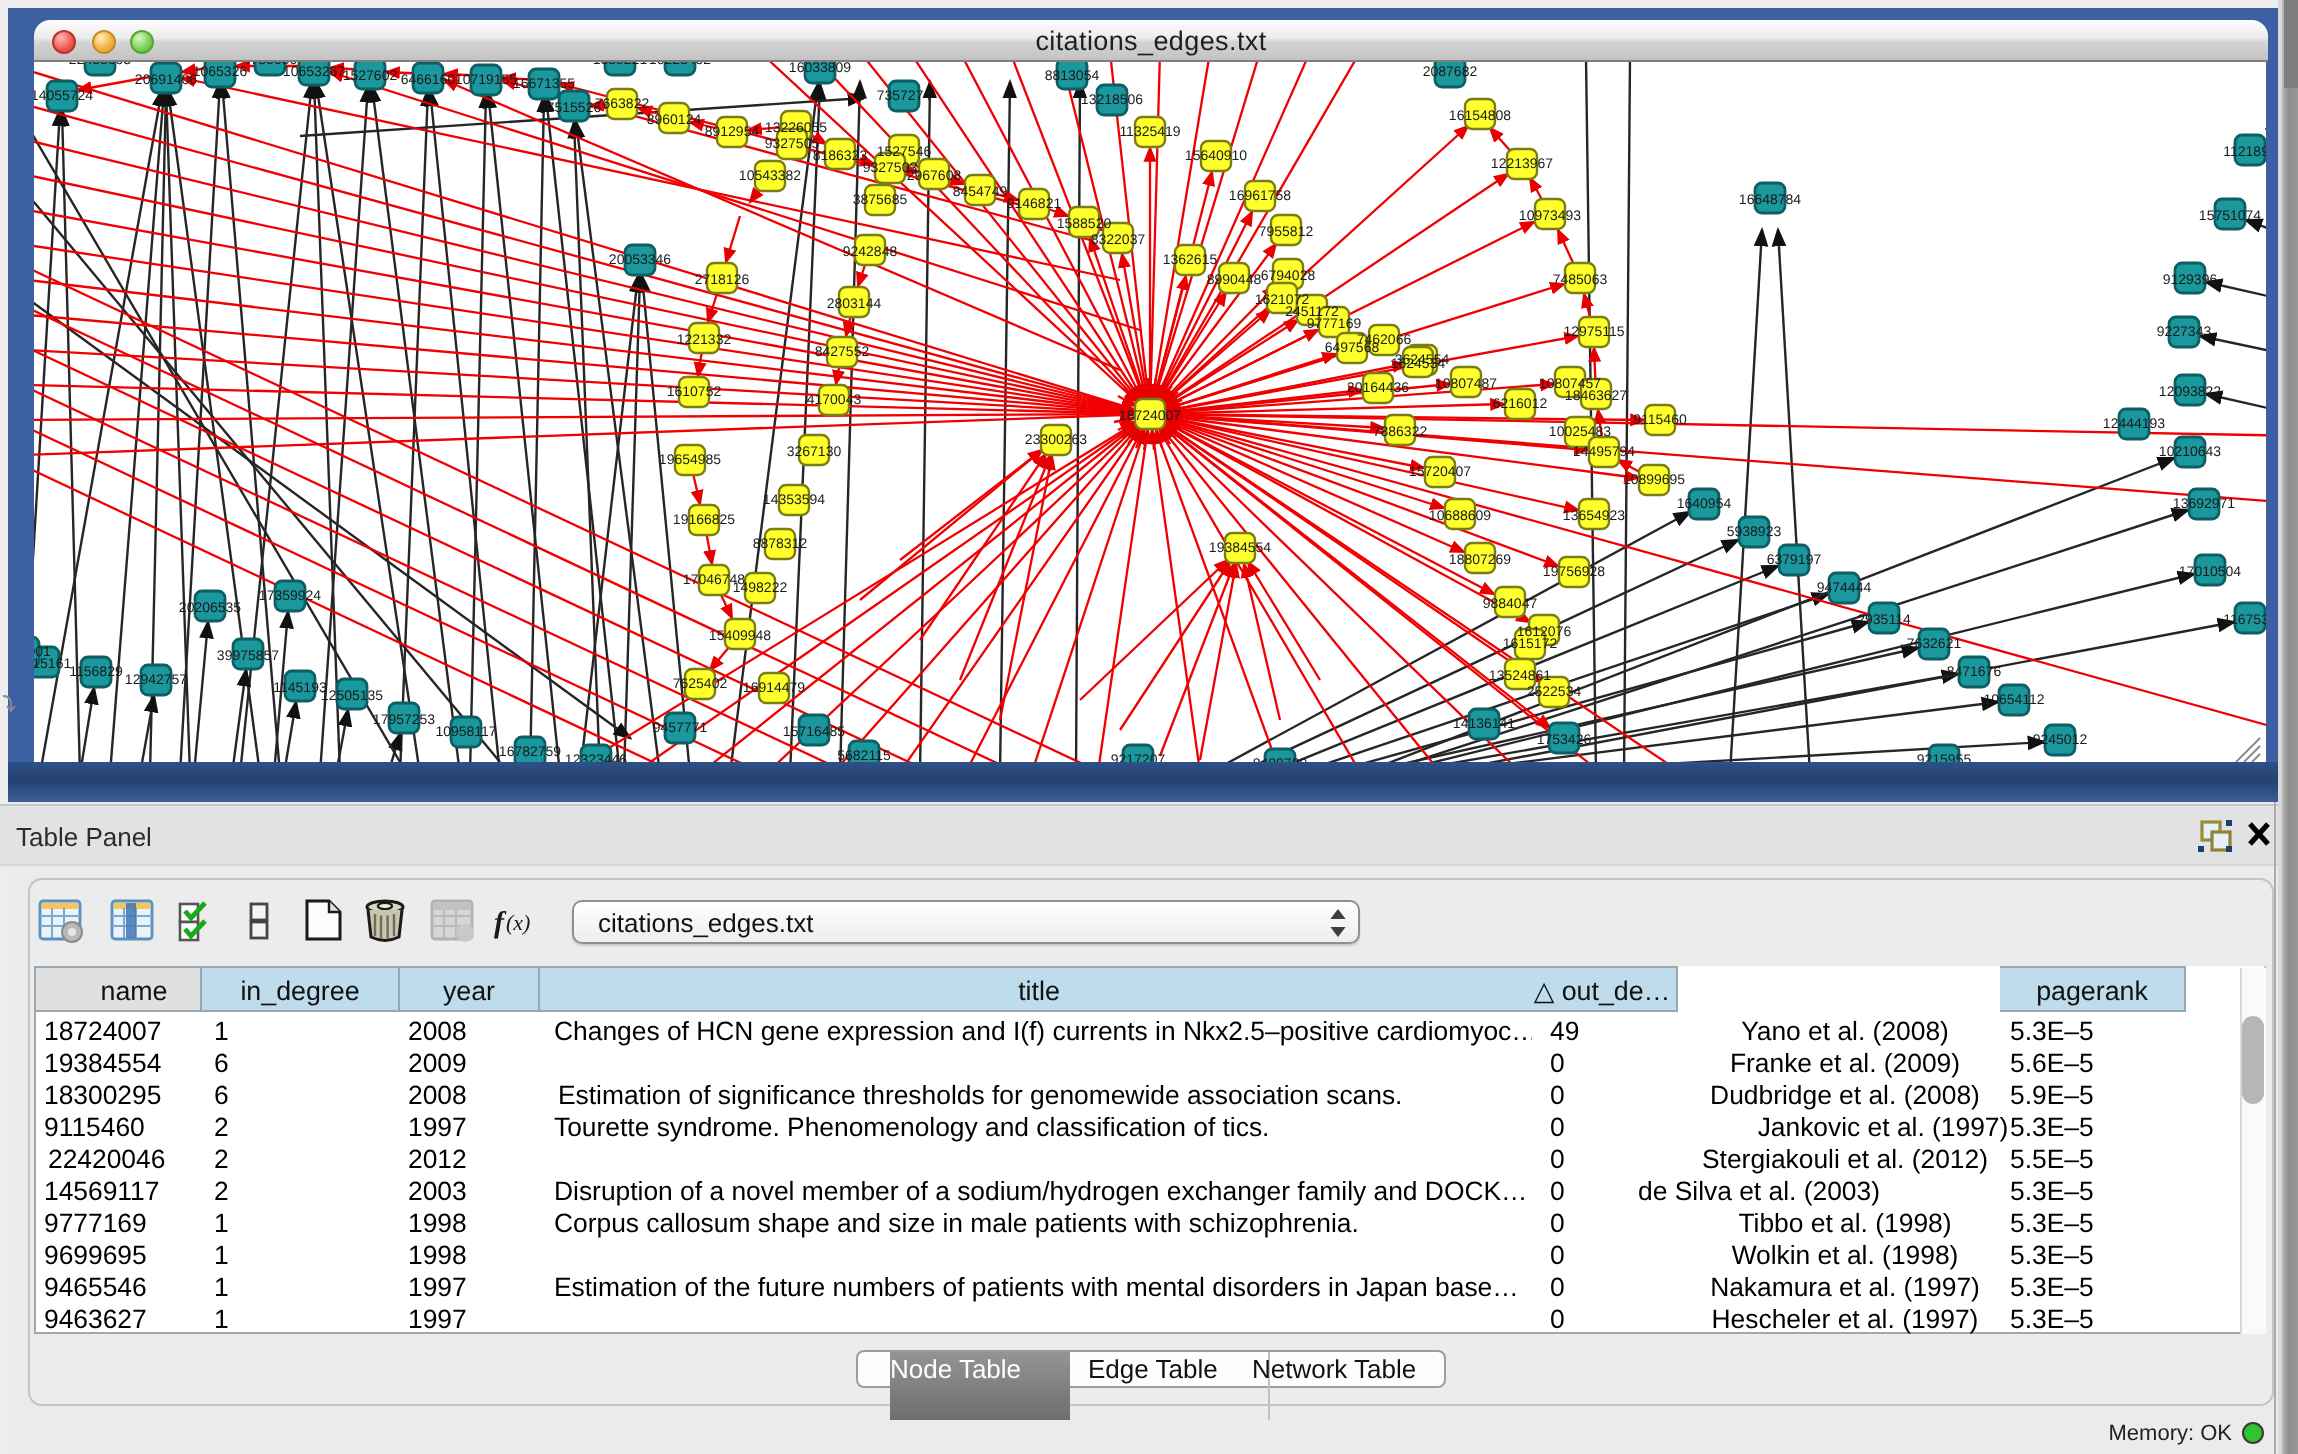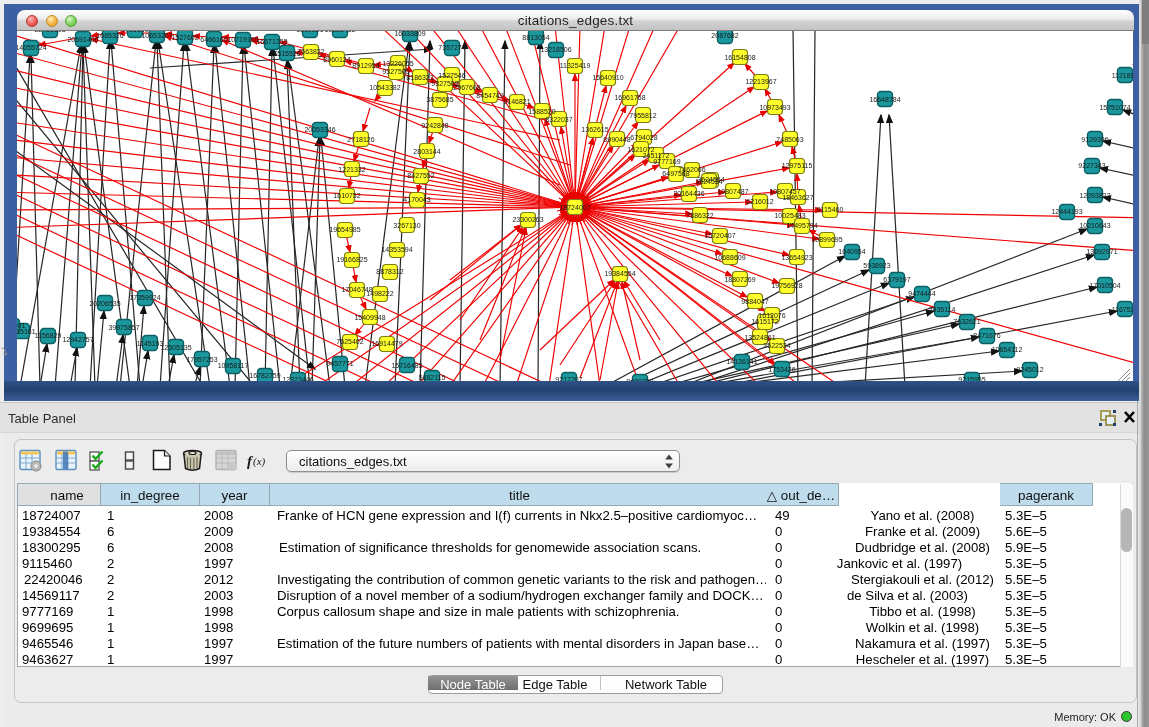--- a/index.html
+++ b/index.html
@@ -43,21 +43,21 @@
   font-size:13.4px; color:#111; text-align:center; line-height:23px; }
 .trow { position:absolute; left:0px; width:1135px; height:16px; font-size:13.2px; color:#000; }
 .c { position:absolute; top:1px; white-space:nowrap; overflow:hidden; }
 .cc { text-align:center; }
 #sbar { left:1120px; top:484px; width:13px; height:183px; background:#fafafa;
   border-left:1px solid #d8d8d8;}
 #sthumb { left:1121px; top:508px; width:11px; height:44px; background:#b6b6b6; border-radius:6px; }
 
 #tabs { left:428px; top:675px; width:295px; height:19px; border:1px solid #9d9d9d;
   border-radius:4px; background:#fdfdfd; overflow:hidden; }
-.tab { position:absolute; top:0; height:14px; font-size:13px; line-height:18px; text-align:center; color:#111; }
+.tab { position:absolute; top:0; height:34px; font-size:13px; line-height:18px; text-align:left; color:#111;margin-left:17px; }
 #tab1 { left:0; width:90px; background:linear-gradient(180deg,#949494,#6e6e6e); color:#fff; }
 #tab2 { left:90px; width:91px; border-right:1px solid #c0c0c0;}
 #tab3 { left:181px; width:114px; }
 #memtext { left:1030px; top:711px; width:86px; text-align:right; font-size:11px; color:#222; }
 #memdot { left:1121px; top:711px; width:11px; height:11px; border-radius:50%;
   background:#2ec52e; border:1px solid #3a3a3a; }
 </style></head>
 <body>
 <div id="stage">
   <div class="abs" id="desktop"></div>
@@ -669,21 +669,21 @@
   <div class="abs hcell" style="left:17px;width:84px;background:#e0e0e0;border-left:1px solid #98a8b2;text-indent:16px">name</div>
   <div class="abs hcell" style="left:101px;width:99px">in_degree</div>
   <div class="abs hcell" style="left:200px;width:70px">year</div>
   <div class="abs hcell" style="left:270px;width:500px">title</div>
   <div class="abs hcell" style="left:764px;width:75px">△ out_de…</div>
   <div class="abs hcell" style="left:1000px;width:93px">pagerank</div>
 <div class="trow" style="top:507px">
 <span class="c" style="left:22px">18724007</span>
 <span class="c" style="left:107px">1</span>
 <span class="c" style="left:204px">2008</span>
-<span class="c" style="left:277px;width:489px">Franke of HCN gene expression and I(f) currents in Nkx2.5–positive cardiomyoc…</span>
+<span class="c" style="left:277px;width:489px">Changes of HCN gene expression and I(f) currents in Nkx2.5–positive cardiomyoc…</span>
 <span class="c" style="left:775px">49</span>
 <span class="c cc" style="left:845px;width:155px">Yano et al. (2008)</span>
 <span class="c" style="left:1005px">5.3E–5</span>
 </div>
 <div class="trow" style="top:523px">
 <span class="c" style="left:22px">19384554</span>
 <span class="c" style="left:107px">6</span>
 <span class="c" style="left:204px">2009</span>
 <span class="c" style="left:775px">0</span>
 <span class="c cc" style="left:845px;width:155px">Franke et al. (2009)</span>
@@ -695,40 +695,40 @@
 <span class="c" style="left:204px">2008</span>
 <span class="c" style="left:279px;width:489px">Estimation of significance thresholds for genomewide association scans.</span>
 <span class="c" style="left:775px">0</span>
 <span class="c cc" style="left:845px;width:155px">Dudbridge et al. (2008)</span>
 <span class="c" style="left:1005px">5.9E–5</span>
 </div>
 <div class="trow" style="top:555px">
 <span class="c" style="left:22px">9115460</span>
 <span class="c" style="left:107px">2</span>
 <span class="c" style="left:204px">1997</span>
-<span class="c" style="left:775px">0</span>
-<span class="c cc" style="left:822px;width:155px">Jankovic et al. (1997)</span>
+<span class="c" style="left:277px;width:489px">Tourette syndrome. Phenomenology and classification of tics.</span>
+<span class="c" style="left:775px">0</span>
+<span class="c cc" style="left:864px;width:155px">Jankovic et al. (1997)</span>
 <span class="c" style="left:1005px">5.3E–5</span>
 </div>
 <div class="trow" style="top:571px">
 <span class="c" style="left:24px">22420046</span>
 <span class="c" style="left:107px">2</span>
 <span class="c" style="left:204px">2012</span>
-<span class="c" style="left:277px;width:489px">Investigating the contribution of common genetic variants to the risk and pathogen…</span>
 <span class="c" style="left:775px">0</span>
 <span class="c cc" style="left:845px;width:155px">Stergiakouli et al. (2012)</span>
 <span class="c" style="left:1005px">5.5E–5</span>
 </div>
 <div class="trow" style="top:587px">
 <span class="c" style="left:22px">14569117</span>
 <span class="c" style="left:107px">2</span>
 <span class="c" style="left:204px">2003</span>
 <span class="c" style="left:277px;width:489px">Disruption of a novel member of a sodium/hydrogen exchanger family and DOCK…</span>
 <span class="c" style="left:775px">0</span>
-<span class="c cc" style="left:830px;width:155px">de Silva et al. (2003)</span>
+<span class="c cc" style="left:802px;width:155px">de Silva et al. (2003)</span>
 <span class="c" style="left:1005px">5.3E–5</span>
 </div>
 <div class="trow" style="top:603px">
 <span class="c" style="left:22px">9777169</span>
 <span class="c" style="left:107px">1</span>
 <span class="c" style="left:204px">1998</span>
 <span class="c" style="left:277px;width:489px">Corpus callosum shape and size in male patients with schizophrenia.</span>
 <span class="c" style="left:775px">0</span>
 <span class="c cc" style="left:845px;width:155px">Tibbo et al. (1998)</span>
 <span class="c" style="left:1005px">5.3E–5</span>
@@ -755,21 +755,21 @@
 <span class="c" style="left:107px">1</span>
 <span class="c" style="left:204px">1997</span>
 <span class="c" style="left:775px">0</span>
 <span class="c cc" style="left:845px;width:155px">Hescheler et al. (1997)</span>
 <span class="c" style="left:1005px">5.3E–5</span>
 </div>
   <div class="abs" id="sbar"></div>
   <div class="abs" id="sthumb"></div>
   <div class="abs" id="tabs"></div>
   <div class="abs tab" id="tab1" style="left:428px;top:676px">Node Table</div>
-  <div class="abs tab" id="tab2" style="left:510px;top:676px">Edge Table</div>
+  <div class="abs tab" id="tab2" style="left:527px;top:676px">Edge Table</div>
   <div class="abs tab" id="tab3" style="left:609px;top:676px">Network Table</div>
   <svg class="abs" style="left:0px;top:346px" width="8" height="12" viewBox="0 0 8 12">
     <path d="M1.5 2 q4 0 4 4 l0 3 M3.5 7 l2 2.5 l2 -2.5" stroke="#8a8a8a" stroke-width="1" fill="none"></path>
   </svg>
   <div class="abs" id="memtext">Memory: OK</div>
   <div class="abs" id="memdot"></div>
   <div class="abs" id="rightline"></div>
   <div class="abs" id="rightlight"></div>
   <div class="abs" id="rightstrip"></div>
   <div class="abs" id="rightstriptop"></div>

